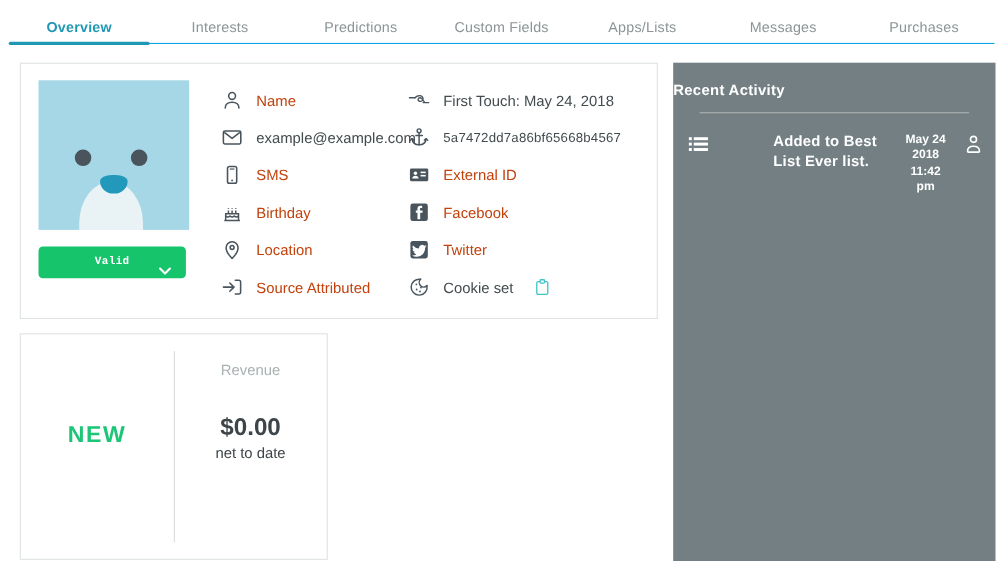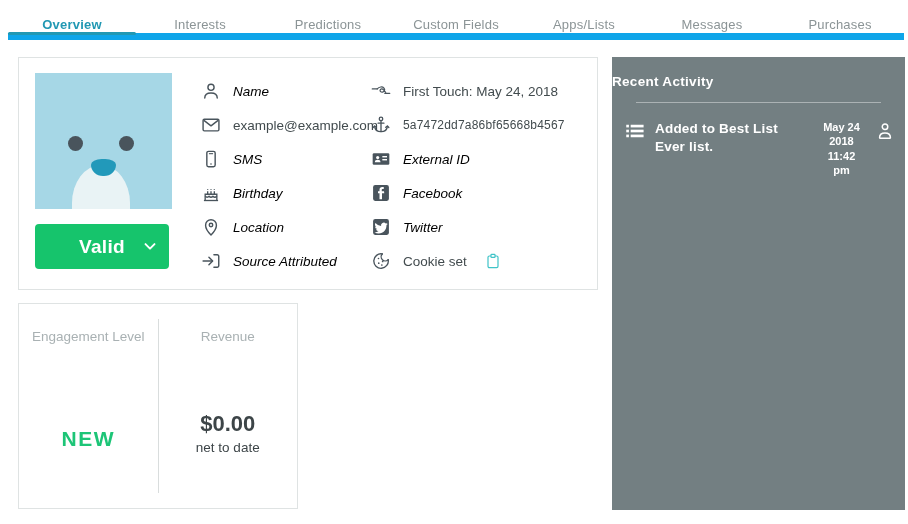--- a/index.html
+++ b/index.html
@@ -2,75 +2,75 @@
 <html><head>
 <meta charset="utf-8">
 <style>
   * { margin:0; padding:0; box-sizing:border-box; }
   html,body { background:#fff; }
   body { font-family:"Liberation Sans", sans-serif; color:#424b4e; }
   .stage { position:relative; width:908px; height:524px; background:#fff; overflow:hidden; }
 
   
   .tabbar { position:absolute; left:8px; top:12px; width:896px; height:28px;
-            display:flex; border-bottom:7px solid #0ea5e9; }
+            display:flex; border-bottom:1px solid #0ea5e9; }
   .tab { flex:1; text-align:center; font-size:13px; color:#8b9496; line-height:25px;
          cursor:pointer; position:relative; letter-spacing:.2px; }
   .tab.active { color:#2198b3; font-weight:bold; }
   .tab.active::after { content:""; position:absolute; left:0; right:0; bottom:-2px;
          height:3px; background:#2198b3; border-radius:2px; }
 
   
   .card { position:absolute; background:#fff; border:1px solid #dfe3e3; }
   .card-details { left:18px; top:57px; width:580px; height:233px; }
 
   .avatar { position:absolute; left:16px; top:15px; width:137px; height:136px;
             background:#a6d7e6; overflow:hidden; }
   .avatar .eye { position:absolute; width:15px; height:15px; border-radius:50%; background:#49545c; top:63px; }
   .avatar .eye.l { left:33px; } .avatar .eye.r { left:84px; }
   .avatar .muzzle { position:absolute; left:37px; top:92px; width:58px; height:50px;
             background:#e9f3f5; border-radius:29px 29px 0 0 / 38px 38px 0 0; }
   .avatar .nose { position:absolute; left:56px; top:86px; width:25px; height:17px;
             background:#2299ba; border-radius:45% 45% 50% 50% / 35% 35% 70% 70%; }
 
-  .status-btn { position:absolute; left:16px; top:166px; width:134px; height:45px;
+  .status-btn { position:absolute; left:16px; top:166px; width:134px; height:29px;
             background:#16c46c; border:none; border-radius:4px; color:#fff; cursor:pointer;
-            font-family:Liberation Sans, sans-serif; font-size:19px; font-weight:bold; letter-spacing:.3px; }
+            font-family:Liberation Mono, monospace; font-size:10px; font-weight:bold; letter-spacing:.3px; }
   .status-btn .chev { position:absolute; right:10px; top:13px; width:18px; height:18px; }
 
   .fields { position:absolute; left:182px; top:16px; display:flex; }
   .fcol { display:flex; flex-direction:column; }
   .fcol.left  { width:168px; }
   .fcol.right { margin-left:2px; width:225px; }
   .frow { display:flex; align-items:center; height:34px; gap:12px; }
   .ficon { width:20px; height:20px; flex:0 0 20px; color:#49545c; display:flex; align-items:center; }
   .ficon svg { width:20px; height:20px; }
   .fval { font-size:13.5px; color:#424b4e; white-space:nowrap; }
-  .fval.ph { color:#000000; font-style:italic; }
+  .fval.ph { color:#c2410c; }
   .fval.hash { font-size:12px; letter-spacing:.2px; }
   .copy-ic { width:16px; height:16px; margin-left:6px; cursor:pointer; }
 
   
   .card-stats { left:18px; top:303px; width:280px; height:206px; display:flex; }
   .stat-col { flex:1; display:flex; flex-direction:column; align-items:center; text-align:center; }
   .stat-div { width:1px; background:#d9dddd; margin:15px 0; }
   .stat-label { color:#a9b1b3; font-size:13.5px; line-height:1.4; margin-top:24px; }
   .stat-new { color:#1dc577; font-size:21px; font-weight:bold; letter-spacing:1.5px; margin-top:80px; }
-  .stat-rev { color:#3d4548; font-size:22px; font-weight:bold; margin-top:64px; }
+  .stat-rev { color:#3d4548; font-size:22px; font-weight:bold; margin-top:28px; }
   .stat-sub { color:#3d4548; font-size:13.5px; margin-top:3px; }
 
   
   .activity { position:absolute; left:612px; top:57px; width:293px; height:453px;
               background:#737f82; color:#fff; }
   .act-title { text-align:left; font-size:13.5px; font-weight:bold; padding-top:17px; letter-spacing:.3px; }
   .act-div { height:1px; background:rgba(255,255,255,.4); margin:13px 24px 0 24px; }
   .act-item { display:flex; align-items:flex-start; padding:17px 10px 0 13px; gap:10px; cursor:pointer; }
   .act-ic { width:20px; height:20px; flex:0 0 20px; color:#fff; margin-top:1px; }
   .act-ic svg { width:20px; height:20px; }
-  .act-text { flex:1; font-size:13.5px; font-weight:bold; line-height:1.35; letter-spacing:.2px; }
+  .act-text { flex:1; font-size:13.5px; font-weight:bold; line-height:1.35; letter-spacing:.2px;margin-left:48px; }
   .act-date { width:47px; text-align:center; font-size:11px; font-weight:bold; line-height:1.3; }
   .act-person { width:20px; height:20px; flex:0 0 20px; color:#fff; margin-top:1px; }
   .act-person svg { width:20px; height:20px; }
 </style>
 </head>
 <body>
 
 <div class="stage">
 
   <div class="tabbar">
@@ -241,21 +241,20 @@
                 <rect x="9" y="2" width="6" height="4.5" rx="1" fill="#fff"></rect>
               </svg>
           </span>
         </div>
       </div>
     </div>
   </div>
 
   <div class="card card-stats">
     <div class="stat-col">
-      <div class="stat-label">Engagement Level</div>
       <div class="stat-new">NEW</div>
     </div>
     <div class="stat-div"></div>
     <div class="stat-col">
       <div class="stat-label">Revenue</div>
       <div class="stat-rev">$0.00</div>
       <div class="stat-sub">net to date</div>
     </div>
   </div>
 

